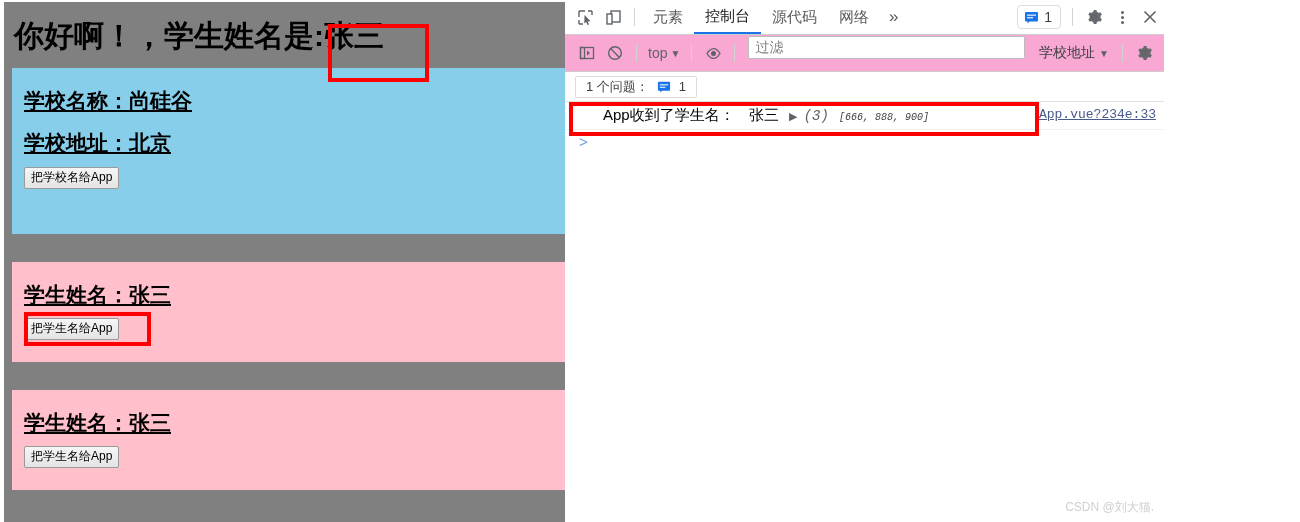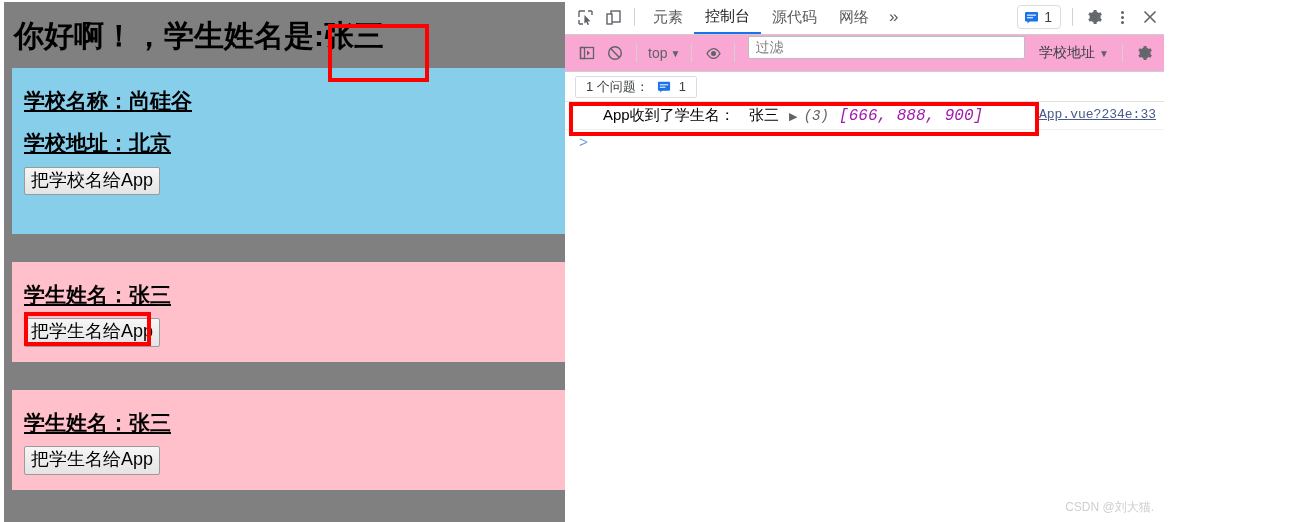--- a/index.html
+++ b/index.html
@@ -61,21 +61,21 @@
     font-size: 21px;
     font-weight: bold;
     color: #000;
     line-height: 1.25;
     padding: 6px 0 10px 2px;
   }
   .card .line2 { padding-top: 6px; }
 
   .btn {
     font-family: "Liberation Sans", "DejaVu Sans", sans-serif;
-    font-size: 18px;
+    font-size: 12px;
     color: #000;
     background: linear-gradient(#f6f6f6, #e4e4e4);
     border: 1px solid #9a9a9a;
     border-radius: 2px;
     padding: 3px 6px 4px 6px;
     line-height: 1.1;
     cursor: default;
   }
   .btn-wrap { position: relative; padding-left: 2px; }
   #redbox-btn { left: 2px; top: -6px; width: 127px; height: 34px; }
@@ -198,21 +198,21 @@
     border-bottom: 1px solid #f0f0f0;
     padding-left: 38px;
     box-sizing: border-box;
     font-size: 15px;
     color: #000;
   }
   .log-msg { white-space: nowrap; }
   .log-msg .txt { color: #000; }
   .log-msg .arrow { color: #5f6368; font-size: 11px; margin: 0 2px 0 6px; }
   .log-msg .arrlen { font-style: italic; color: #5f6368; font-family: "Liberation Mono", "DejaVu Sans Mono", monospace; font-size: 14px; }
-  .log-msg .arrval { font-style: italic; color: #a21caf; font-family: "Liberation Mono", "DejaVu Sans Mono", monospace; font-size: 16px; }
+  .log-msg .arrval { font-style: italic; color: #404040; font-family: "Liberation Mono", "DejaVu Sans Mono", monospace; font-size: 10px; }
   .log-src {
     position: absolute; right: 8px; top: 5px;
     font-size: 13px; color: #4a5a8a;
     text-decoration: underline;
     font-family: "Liberation Mono", "DejaVu Sans Mono", monospace;
     cursor: pointer;
     margin-left: 44px;
   }
   #redbox-log { left: 4px; top: 0px; width: 470px; height: 34px; }
 

